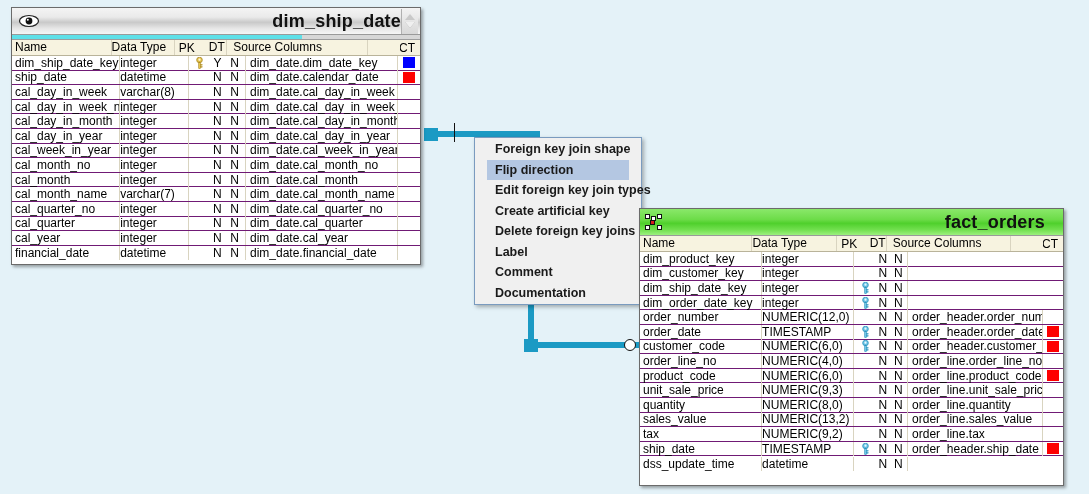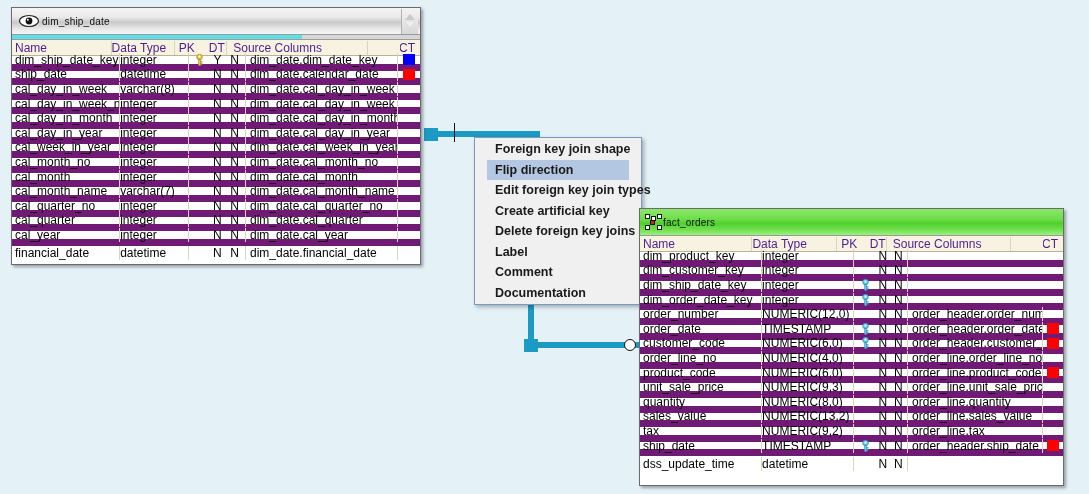--- a/index.html
+++ b/index.html
@@ -37,23 +37,23 @@
     box-sizing: border-box;
   }
   .titlebar.silver {
     background: linear-gradient(to bottom, #f4f4f4 0%, #eaeaea 35%, #c9c9c9 55%, #e8e8e8 80%, #f6f6f6 100%);
   }
   .titlebar.green {
     background: linear-gradient(to bottom, #8ae86a 0%, #6ddc49 40%, #4fd02c 55%, #72e04f 80%, #9cf07e 100%);
   }
   .title-text {
     flex: 1;
-    text-align: left;
-    font-weight: normal;
-    font-size: 10px;
+    text-align: right;
+    font-weight: bold;
+    font-size: 18px;
     letter-spacing: .2px;
     color: #111;
   }
 
   
   .eye-icon {
     width: 22px;
     height: 14px;
     margin-left: 6px;
     margin-right: 2px;
@@ -112,40 +112,39 @@
     width: 71%;
     background: #5fe0e8;
   }
 
   
   .colhead {
     display: flex;
     background: #f7f3e0;
     border-bottom: 1px solid #b9b39a;
     height: 16px;
-    align-items: center;
-    color: #4c1d95;
+    color: #000000;
     font-size: 12px;
     box-sizing: border-box;
   }
   .colhead > div, .row > div {
     box-sizing: border-box;
     overflow: hidden;
     white-space: nowrap;
   }
   .colhead .sep, .row .sep { border-right: 1px solid #d9d4c0; }
 
   
   .rows { background: #fff; }
   .row {
     display: flex;
     height: 14.6px;
     align-items: center;
     font-size: 12px;
-    border-bottom: 7px solid #701a75;
+    border-bottom: 1px solid #701a75;
     box-sizing: border-box;
   }
   .row:last-child { border-bottom: none; }
 
   
   .d-name   { width: 110px; padding-left: 3px; }
   .d-type   { width: 70px; }
   .d-pk     { width: 22px; text-align: center; display:flex; align-items:center; justify-content:center;}
   .d-pkv    { width: 14px; text-align: center; }
   .d-dt     { width: 22px; text-align: center; }

